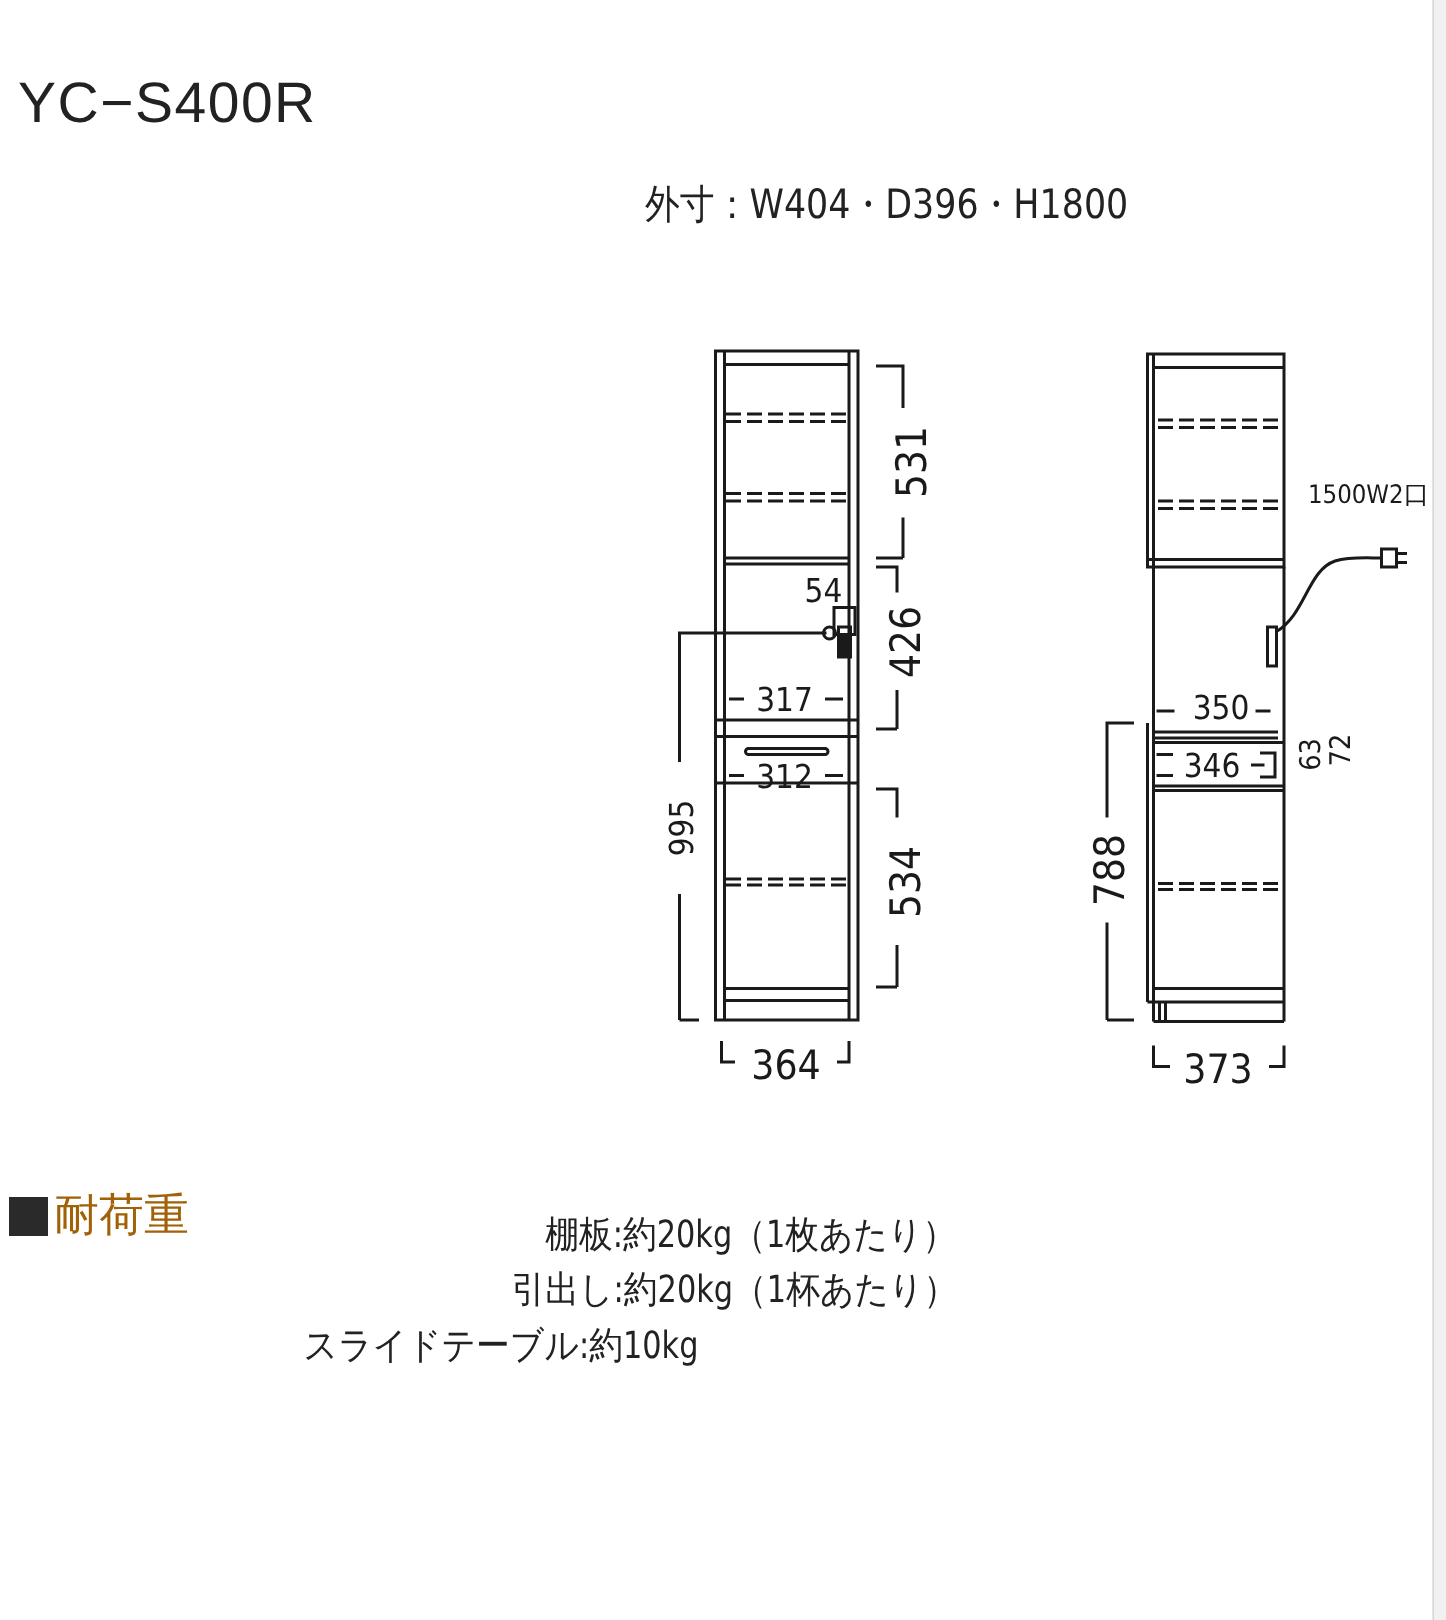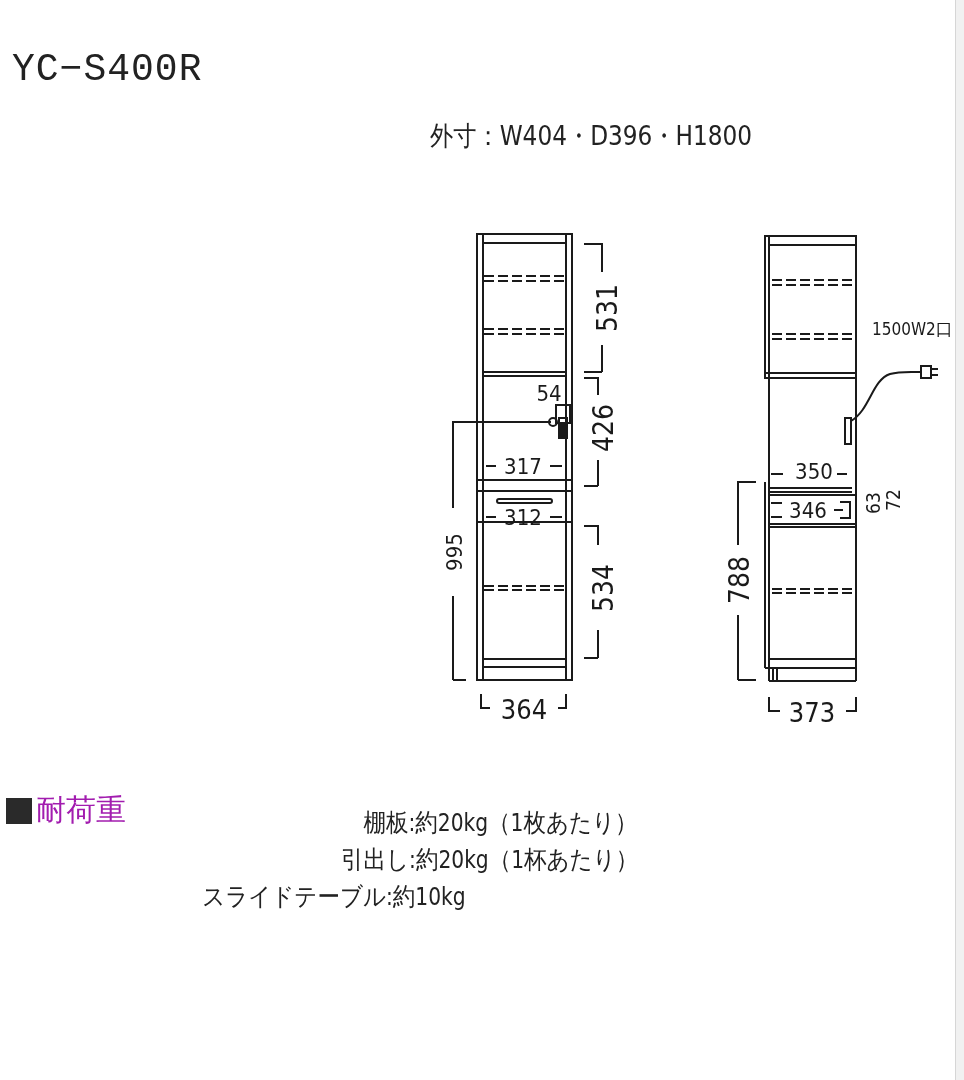--- a/index.html
+++ b/index.html
@@ -1,21 +1,21 @@
 <!DOCTYPE html>
 <html><head>
 <meta charset="utf-8">
 <style>
   html, body { margin:0; padding:0; background:#ffffff; }
   body { width:964px; height:1080px; position:relative; overflow:hidden; font-family:"DejaVu Sans Condensed","DejaVu Sans", sans-serif; color:#1a1a1a; }
   .right-edge { position:absolute; left:955px; top:0; width:9px; height:1080px; background:#f1f1f1; border-left:1px solid #d6d6d6; }
-  .model { position:absolute; left:12px; top:48px; font-size:38px; letter-spacing:1px; font-family:Liberation Mono, monospace; color:#222; }
+  .model { position:absolute; left:12px; top:48px; font-size:38px; letter-spacing:1px; font-family:Liberation Sans, sans-serif; color:#222; }
   .outer-dims { position:absolute; left:430px; top:118px; font-size:27px; font-family:"DejaVu Sans", sans-serif; color:#222; transform:scaleX(0.86); transform-origin:left top; }
   svg.drawing { position:absolute; left:0; top:0; }
-  .load-title { position:absolute; left:6px; top:790px; font-size:30px; color:#a21caf; display:flex; align-items:center; }
+  .load-title { position:absolute; left:6px; top:790px; font-size:30px; color:#a16207; display:flex; align-items:center; }
   .load-title .sq { display:inline-block; width:26px; height:26px; background:#2a2a2a; margin-right:4px; }
   .load-row { position:absolute; font-size:25px; color:#222; transform:scaleX(0.9); transform-origin:right top; white-space:nowrap; }
   .load-row .lbl { display:inline-block; }
   .svgtxt { font-family:"DejaVu Sans Condensed","DejaVu Sans", sans-serif; fill:#1a1a1a; }
 </style>
 </head>
 <body>
 
 <div class="right-edge"></div>
 

